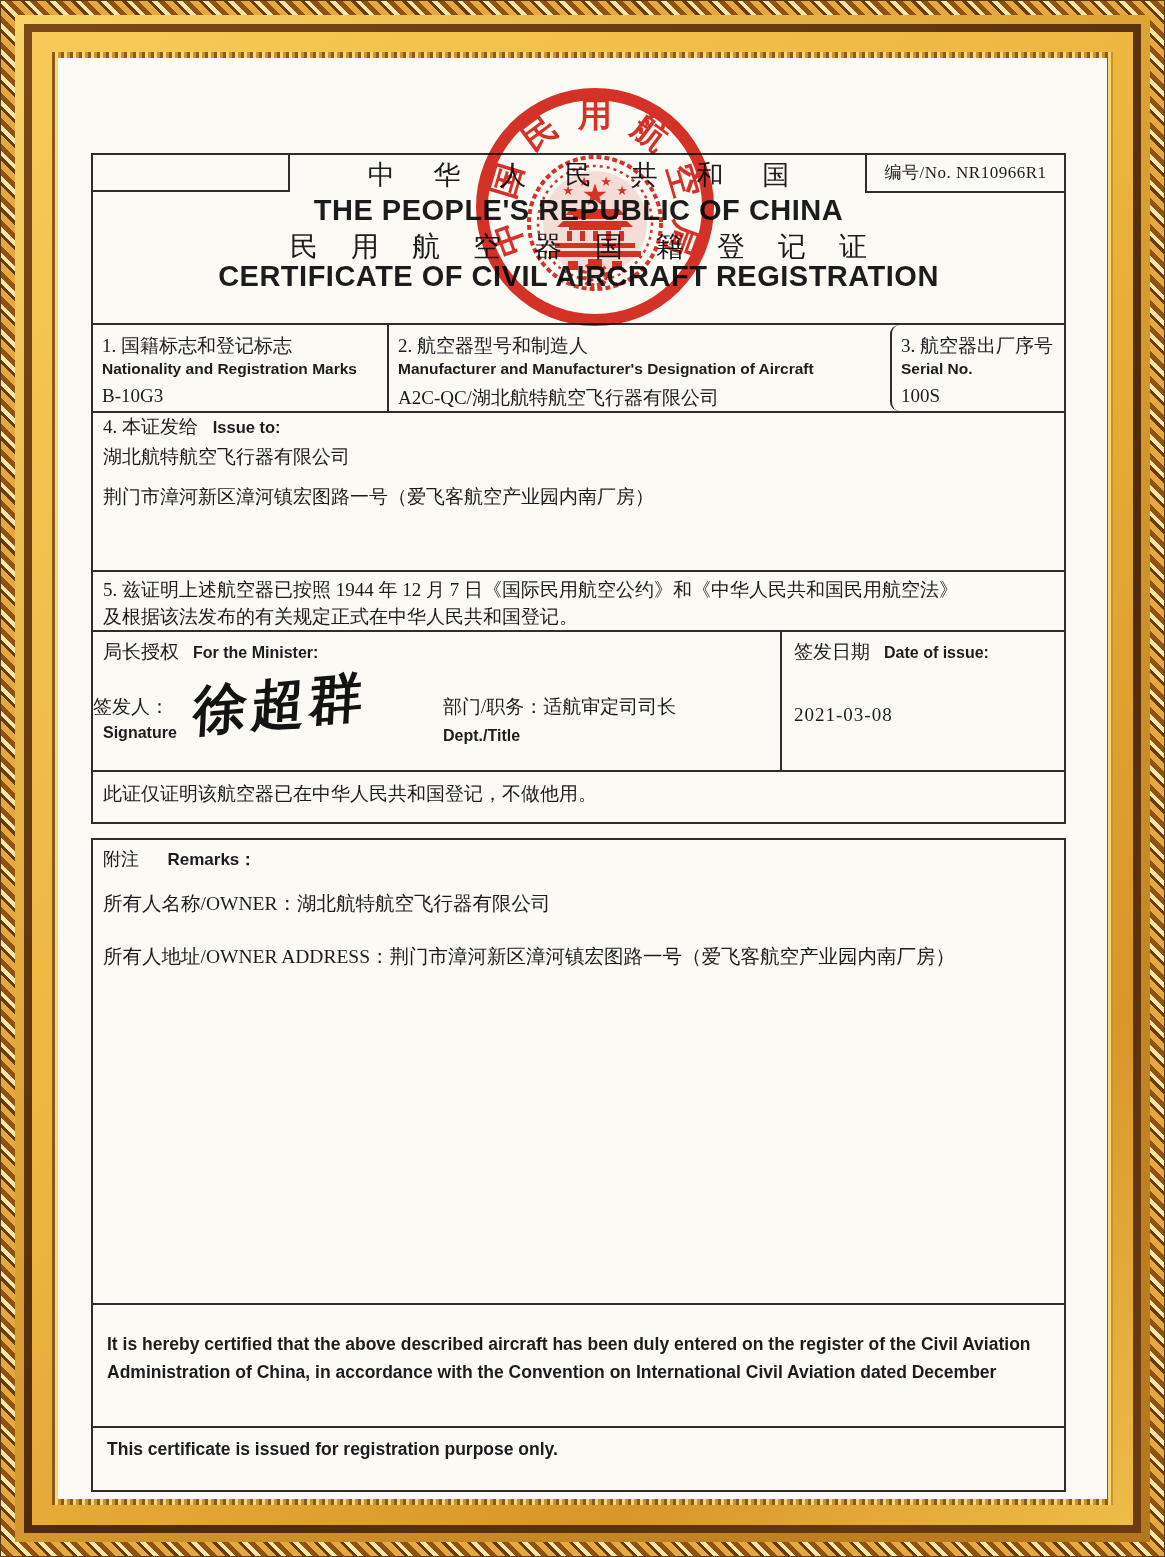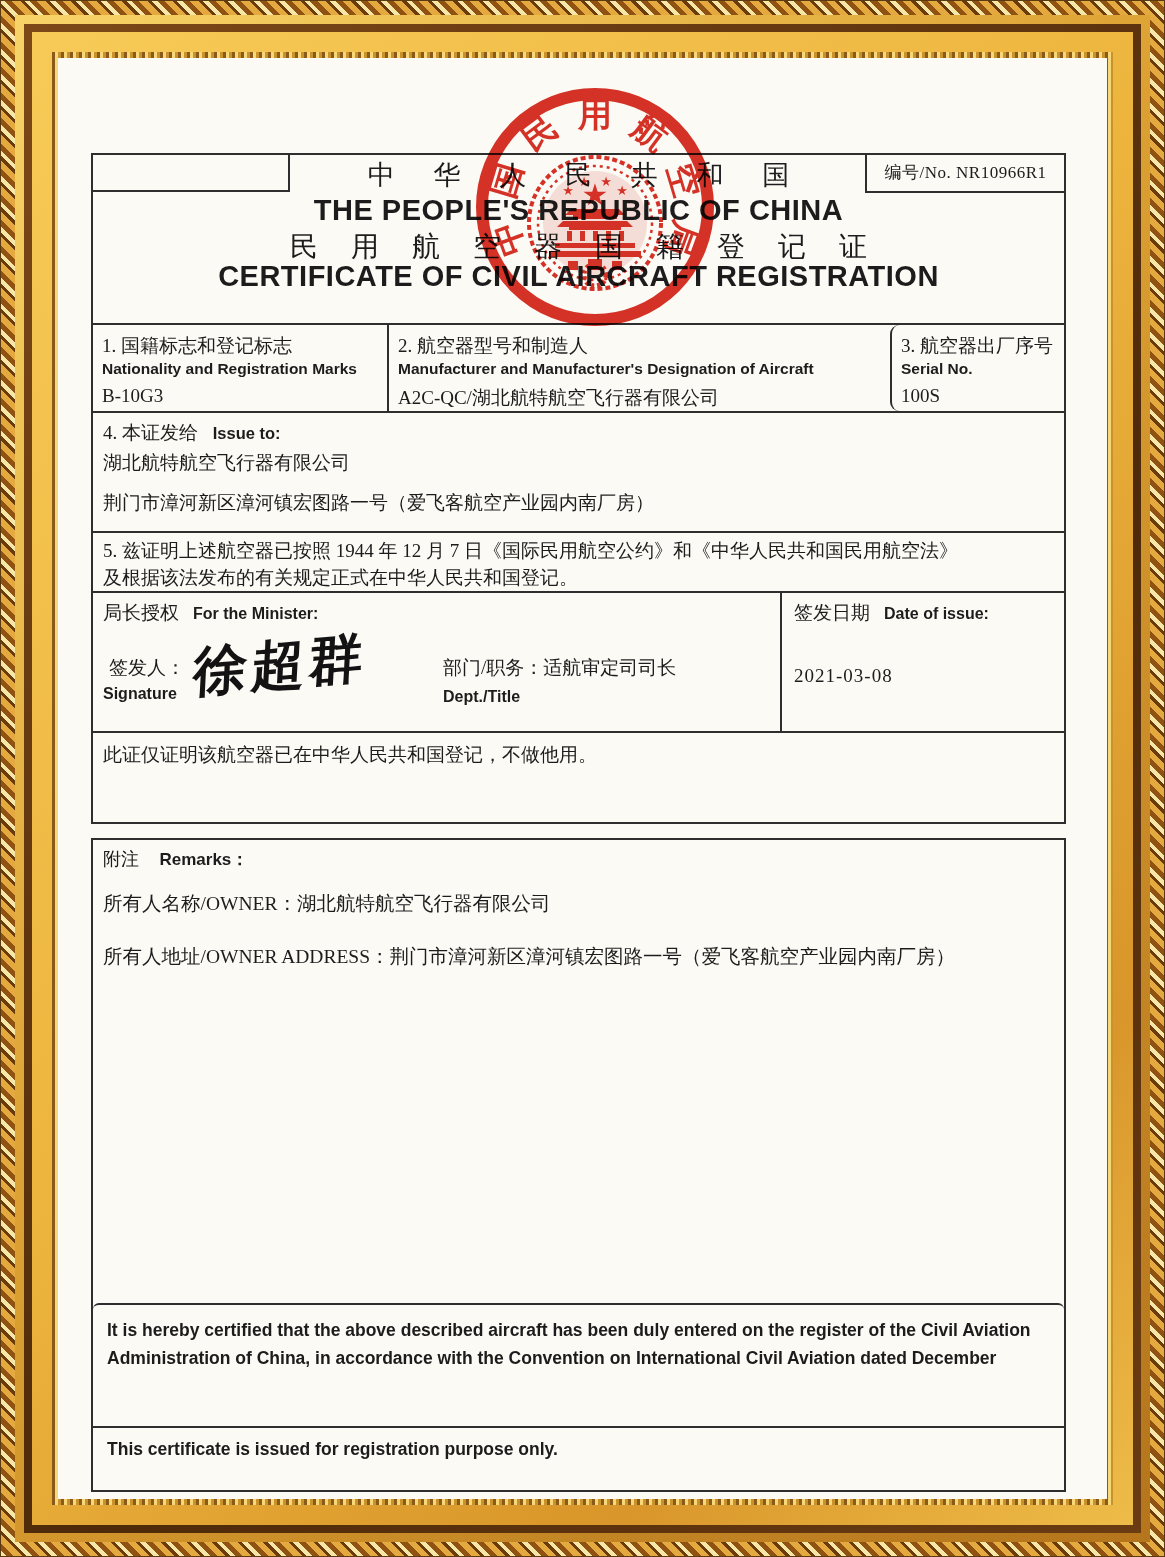--- a/index.html
+++ b/index.html
@@ -51,56 +51,56 @@
   .row1{display:flex; height:90px; border-top:2px solid #2e2e2e; border-bottom:2px solid #2e2e2e; box-sizing:border-box;}
   .row1 .cell{box-sizing:border-box; padding:8px 9px 0 9px;}
   .row1 .c1{width:294px;}
   .row1 .c2{width:503px; border-left:2px solid #2e2e2e;}
   .row1 .c3{flex:1; border-left:2px solid #2e2e2e;border-radius:9px;}
   .f-label-cn{font-size:19px;}
   .f-label-en{font-size:15.5px; line-height:1.25;}
   .f-value{font-size:19px; margin-top:7px;}
 
   
-  .sec4{height:118px; box-sizing:border-box; padding:7px 10px;}
+  .sec4{height:157px; box-sizing:border-box; padding:1px 10px;}
   .sec4 .l1{font-size:19px;}
   .sec4 .l1 .en-b{font-size:16.5px; margin-left:10px;}
   .sec4 .name{font-size:19px; margin-top:4px;}
   .sec4 .addr{font-size:19px; margin-top:14px;}
 
   
   .sec5{height:60px; box-sizing:border-box; border-top:2px solid #2e2e2e;
     padding:5px 10px; font-size:19px; line-height:1.4;}
 
   
   .mrow{display:flex; height:140px; border-top:2px solid #2e2e2e; box-sizing:border-box;}
   .m-left{width:687px; position:relative; box-sizing:border-box; padding:7px 10px;}
   .m-right{flex:1; border-left:2px solid #2e2e2e; box-sizing:border-box; padding:7px 12px; position:relative;}
   .lbl-pair-cn{font-size:19px;}
   .lbl-pair-en{font-size:16px; margin-left:10px;}
-  .sig-label{position:absolute; left:16px; top:62px; font-size:19px;}
+  .sig-label{position:absolute; left:0; top:62px; font-size:19px;}
   .sig-label-en{position:absolute; left:10px; top:92px; font-size:16px;}
   .handwriting{position:absolute; left:100px; top:36px; font-size:54px; font-weight:bold;
     transform:rotate(-5deg) skewX(-8deg); letter-spacing:4px; color:#131313;}
   .dept{position:absolute; left:350px; top:62px; font-size:19px;}
   .dept-en{position:absolute; left:350px; top:95px; font-size:16px;}
   .date-value{position:absolute; left:12px; top:72px; font-size:19px; letter-spacing:1px;}
 
   
   .prow{border-top:2px solid #2e2e2e; box-sizing:border-box; padding:9px 10px; font-size:19px;}
 
   
   .remarks-table{position:absolute; left:33px; top:780px; width:975px; height:654px;
     border:2px solid #2e2e2e; box-sizing:border-box; display:flex; flex-direction:column;}
   .rem{flex:1; box-sizing:border-box; padding:7px 10px;}
   .rem .h{font-size:18px;}
-  .rem .h .en-b{font-size:17px; margin-left:8px;padding-left:8px;}
+  .rem .h .en-b{font-size:17px; margin-left:16px;padding-left:8px;}
   .rem .line{font-size:19.5px; margin-top:13px; line-height:40px;}
   .eng{height:123px; border-top:2px solid #2e2e2e; box-sizing:border-box;
-    padding:11px 14px; font-size:17.5px; line-height:1.62;border-radius:6px;}
+    padding:25px 14px; font-size:17.5px; line-height:1.62;}
   .eng2{height:64px; border-top:2px solid #2e2e2e; box-sizing:border-box;
     padding:11px 14px; font-size:17.5px;}
 
   
   .seal{position:absolute; left:412px; top:24px; width:250px; height:250px;
     mix-blend-mode:multiply; opacity:.95; z-index:5; pointer-events:none;}
   .seal .ring{fill:none; stroke:var(--seal,#d6281c); stroke-width:12px;}
   .seal-char{fill:var(--seal,#d6281c); font-size:34px; font-weight:bold;
     font-family:"Liberation Serif","DejaVu Serif",serif; text-anchor:middle;}
   .emblem *{fill:var(--seal,#d6281c);}

